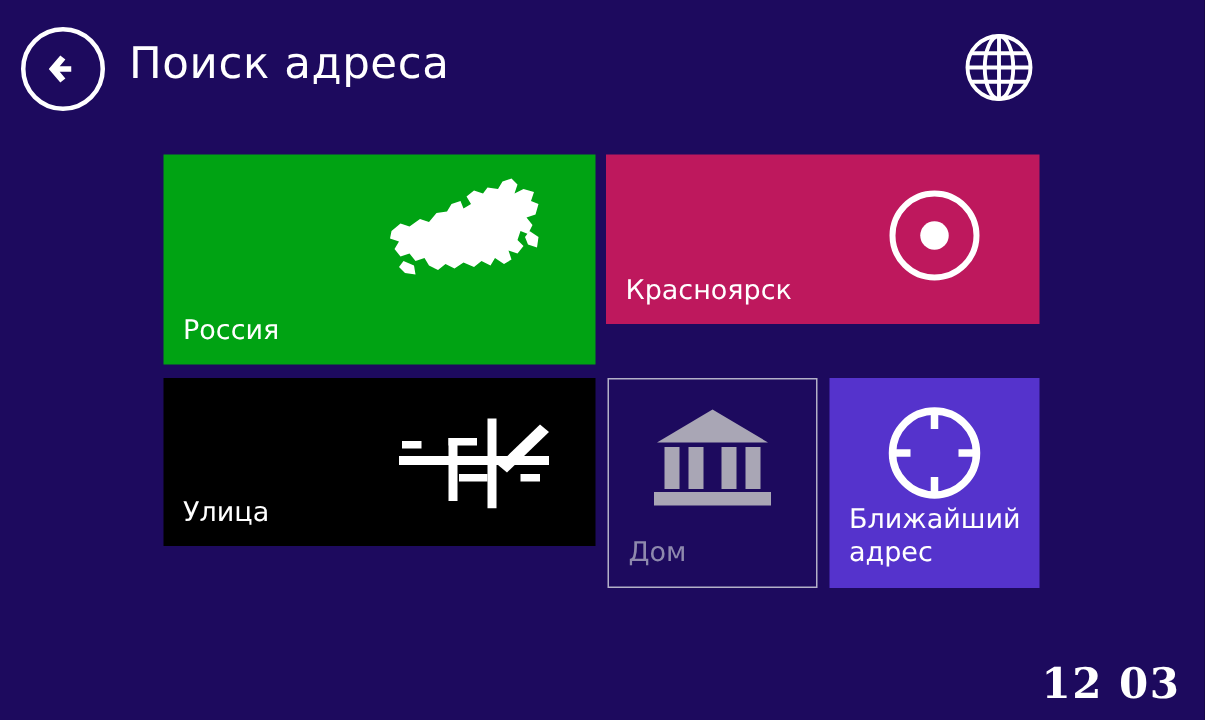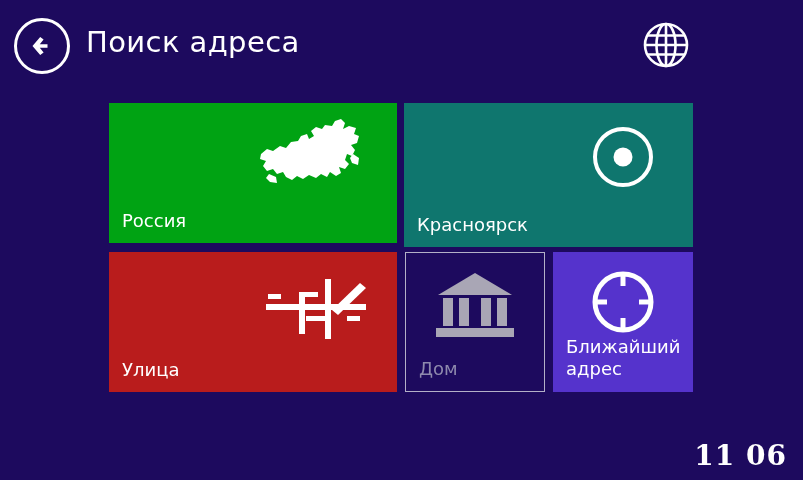--- a/index.html
+++ b/index.html
@@ -86,32 +86,32 @@
     width: 288px; height: 140px;
     background: #00a313;
   }
   #tile-country .tile-icon {
     right: 26px; top: 11px;
     width: 118px; height: 92px;
   }
 
   #tile-city {
     left: 404px; top: 103px;
-    width: 289px; height: 144px;
-    background: #0f766e;
+    width: 289px; height: 113px;
+    background: #be185d;
   }
   #tile-city .tile-icon {
     right: 35px; top: 19px;
     width: 70px; height: 70px;
   }
 
   #tile-street {
     left: 109px; top: 252px;
-    width: 288px; height: 140px;
-    background: #b91c1c;
+    width: 288px; height: 112px;
+    background: #000000;
   }
   #tile-street .tile-icon {
     right: 27px; top: 23px;
     width: 104px; height: 64px;
   }
 
   #tile-house {
     left: 405px; top: 252px;
     width: 140px; height: 140px;
     background: #1d0a5e;
@@ -249,15 +249,15 @@
           <rect x="23" y="27" width="10" height="28"></rect>
           <rect x="45" y="27" width="10" height="28"></rect>
           <rect x="61" y="27" width="10" height="28"></rect>
           <rect x="0" y="57" width="78" height="9"></rect>
         </g>
       </svg>
     </span>
     <span class="tile-label">Дом</span>
   </div>
 
-  <div id="clock">11 06</div>
+  <div id="clock">12 03</div>
 
 </div>
 
 </body></html>

